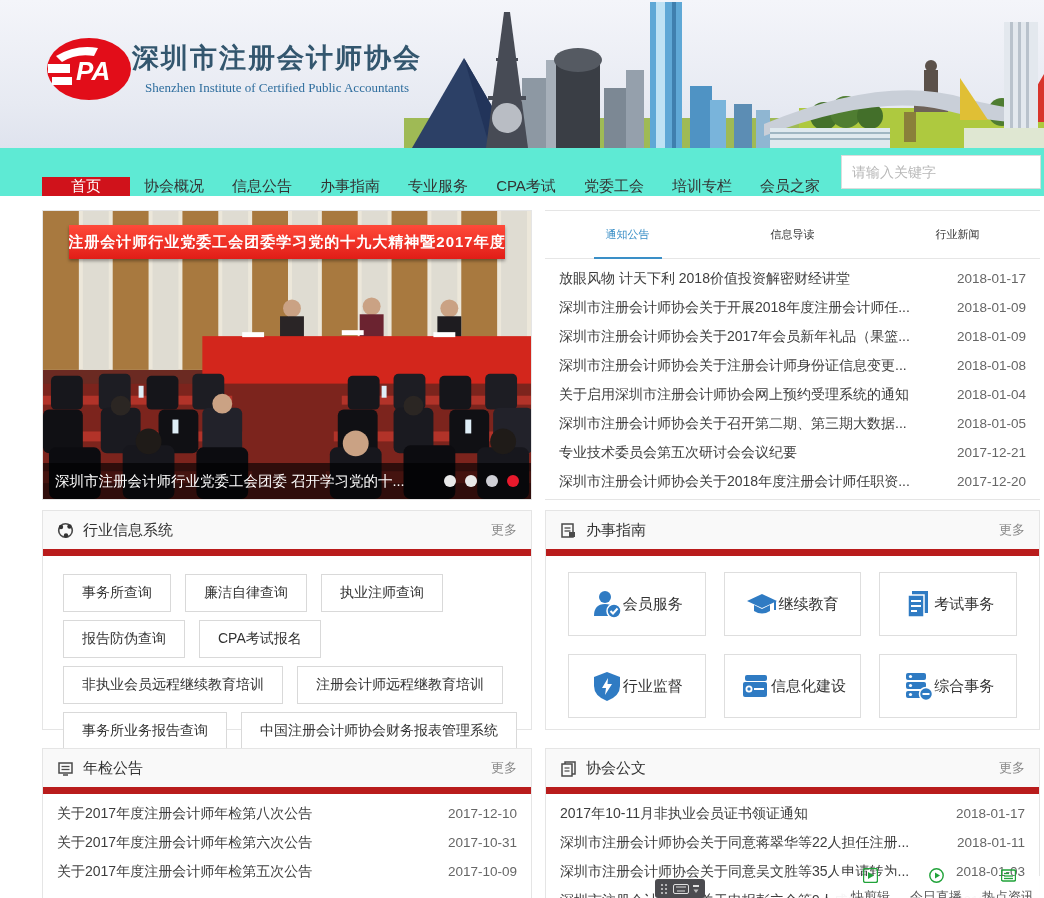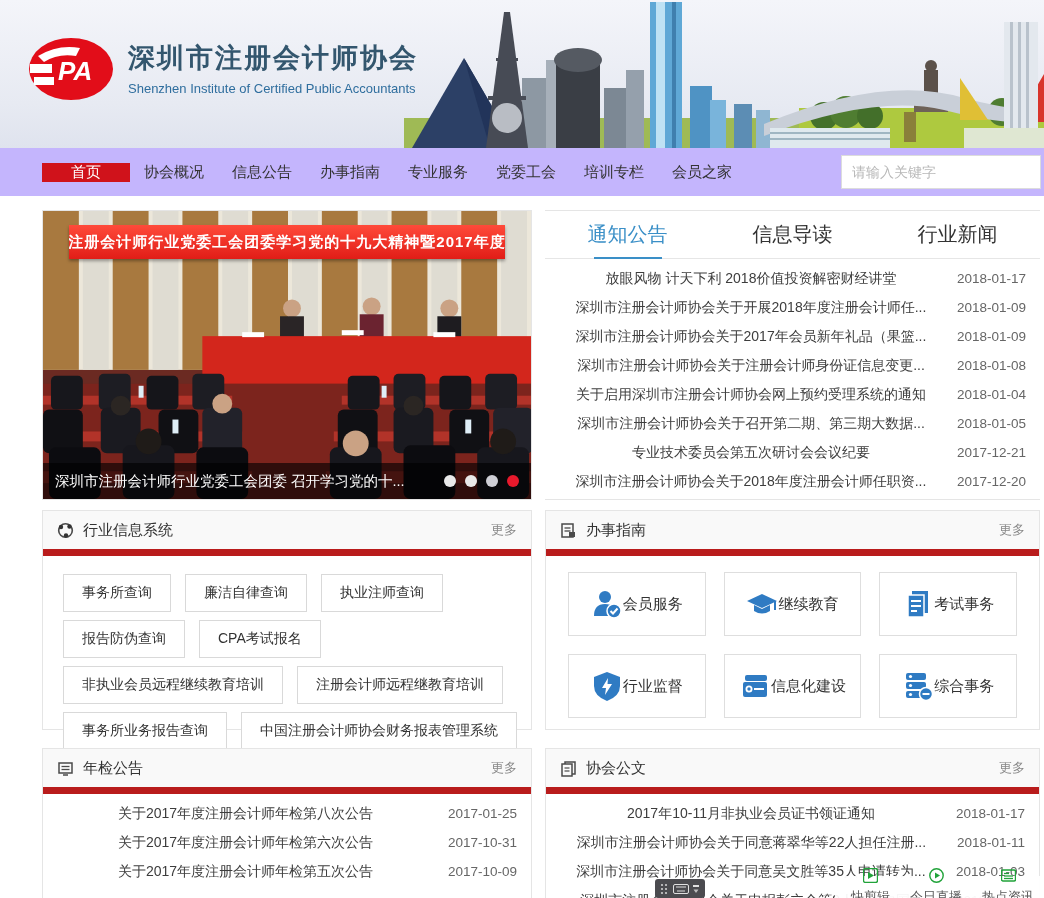--- a/index.html
+++ b/index.html
@@ -8,29 +8,29 @@
     font-family:"Liberation Sans","DejaVu Sans",sans-serif;
     background:#ffffff;color:#333;
   }
   
   .site-header{
     position:absolute;top:0;left:0;width:1044px;height:148px;
     background:linear-gradient(180deg,#f4f5fa 0%,#e7eaf2 70%,#dfe3ee 100%);
     overflow:hidden;
   }
   .skyline{position:absolute;right:0;top:0;width:640px;height:148px;}
-  .brand{position:absolute;left:28px;top:36px;display:flex;align-items:center;}
+  .brand{position:absolute;left:46px;top:36px;display:flex;align-items:center;text-align:center;}
   .logo-mark{width:86px;height:66px;flex:0 0 auto;}
-  .brand-text{margin-left:14px;}
+  .brand-text{font-family:Liberation Serif, serif;}
   .brand-title{font-size:27px;font-weight:bold;color:#33566e;letter-spacing:2px;line-height:1.2;}
   .brand-sub{font-size:13px;color:#2f6e9e;margin-top:6px;}
   
   .nav-bar{
     position:absolute;top:148px;left:0;width:1044px;height:48px;
-    background:#c4b5fd;display:flex;align-items:center;
+    background:#5eead4;display:flex;align-items:flex-end;
   }
   .nav-items{display:flex;margin-left:42px;}
   .nav-item{
     display:flex;align-items:center;justify-content:center;
     width:88px;font-size:15px;color:#333;cursor:pointer;
   }
   .nav-item.active{background:#d0121b;color:#fff;}
   .search-box{
     position:absolute;right:3px;top:7px;width:198px;height:32px;
     background:#fff;border:1px solid #dcdcdc;display:flex;align-items:center;
@@ -61,26 +61,26 @@
     padding:0 12px;box-sizing:border-box;
   }
   .caption-text{color:#fff;font-size:14.5px;flex:1;white-space:nowrap;overflow:hidden;text-overflow:ellipsis;}
   .dots{display:flex;gap:9px;margin-left:10px;}
   .dot{width:12px;height:12px;border-radius:50%;background:#e9e9e9;cursor:pointer;}
   .dot.mid{background:#cfcfd6;}
   .dot.active{background:#e8192c;}
   
   .news-panel{top:210px;height:290px;position:absolute;background:#fff;border-top:1px solid #e5e5e5;border-bottom:1px solid #e5e5e5;box-sizing:border-box;}
   .tab-bar{display:flex;height:47px;border-bottom:1px solid #e6e6e6;}
-  .tab{flex:1;display:flex;align-items:center;justify-content:center;font-size:20px;color:#333;cursor:pointer;position:relative;}
+  .tab{flex:1;display:flex;align-items:center;justify-content:center;font-size:11px;color:#333;cursor:pointer;position:relative;}
   .tab.active{color:#3a8fc7;}
   .tab.active::after{content:"";position:absolute;bottom:-1px;left:50%;transform:translateX(-50%);width:68px;height:2px;background:#3a8fc7;}
   .news-list{padding:5px 0 0 0;}
   .row{display:flex;align-items:center;height:29px;padding:0 14px;font-size:14px;cursor:pointer;}
-  .row-title{flex:1;color:#3d3d3d;white-space:nowrap;overflow:hidden;text-overflow:ellipsis;text-align:center;}
+  .row-title{flex:1;color:#3d3d3d;white-space:nowrap;overflow:hidden;text-overflow:ellipsis;}
   .row-date{color:#666;font-size:13.5px;margin-left:14px;flex:0 0 auto;}
   
   .panel{position:absolute;background:#fff;border:1px solid #e5e5e5;box-sizing:border-box;}
   .panel-head{
     height:38px;background:#f9f9f9;border-bottom:7px solid #b91c1c;
     display:flex;align-items:center;padding:0 14px;
   }
   .panel-icon{width:17px;height:17px;margin-right:9px;flex:0 0 auto;}
   .panel-title{font-size:15px;color:#333;}
   .more-link{margin-left:auto;font-size:13px;color:#888;cursor:pointer;}
@@ -188,20 +188,21 @@
   </div>
 </div>
 
 <div class="nav-bar">
   <div class="nav-items">
     <div class="nav-item active">首页</div>
     <div class="nav-item">协会概况</div>
     <div class="nav-item">信息公告</div>
     <div class="nav-item">办事指南</div>
     <div class="nav-item">专业服务</div>
+    <div class="nav-item">CPA考试</div>
     <div class="nav-item">党委工会</div>
     <div class="nav-item">培训专栏</div>
     <div class="nav-item">会员之家</div>
   </div>
   <div class="search-box">
     <input type="text" placeholder="请输入关键字" style="">
     <svg class="search-icon" viewBox="0 0 22 22">
       <circle cx="9.5" cy="9.5" r="6.5" fill="none" stroke="#9a9a9a" stroke-width="2"></circle>
       <line x1="14.5" y1="14.5" x2="19" y2="19" stroke="#9a9a9a" stroke-width="2" stroke-linecap="round"></line>
     </svg>
@@ -450,21 +451,21 @@
       <line x1="4.5" y1="6.5" x2="12.5" y2="6.5" stroke="#4a4a4a" stroke-width="1.3"></line>
       <line x1="4.5" y1="9.5" x2="12.5" y2="9.5" stroke="#4a4a4a" stroke-width="1.3"></line>
       <line x1="6" y1="15" x2="11" y2="15" stroke="#4a4a4a" stroke-width="1.5"></line>
     </svg>
     <span class="panel-title">年检公告</span>
     <span class="more-link">更多</span>
   </div>
   <div style="padding-top:5px;">
     <div class="row">
       <span class="row-title">关于2017年度注册会计师年检第八次公告</span>
-      <span class="row-date">2017-01-25</span>
+      <span class="row-date">2017-12-10</span>
     </div>
     <div class="row">
       <span class="row-title">关于2017年度注册会计师年检第六次公告</span>
       <span class="row-date">2017-10-31</span>
     </div>
     <div class="row">
       <span class="row-title">关于2017年度注册会计师年检第五次公告</span>
       <span class="row-date">2017-10-09</span>
     </div>
   </div>

